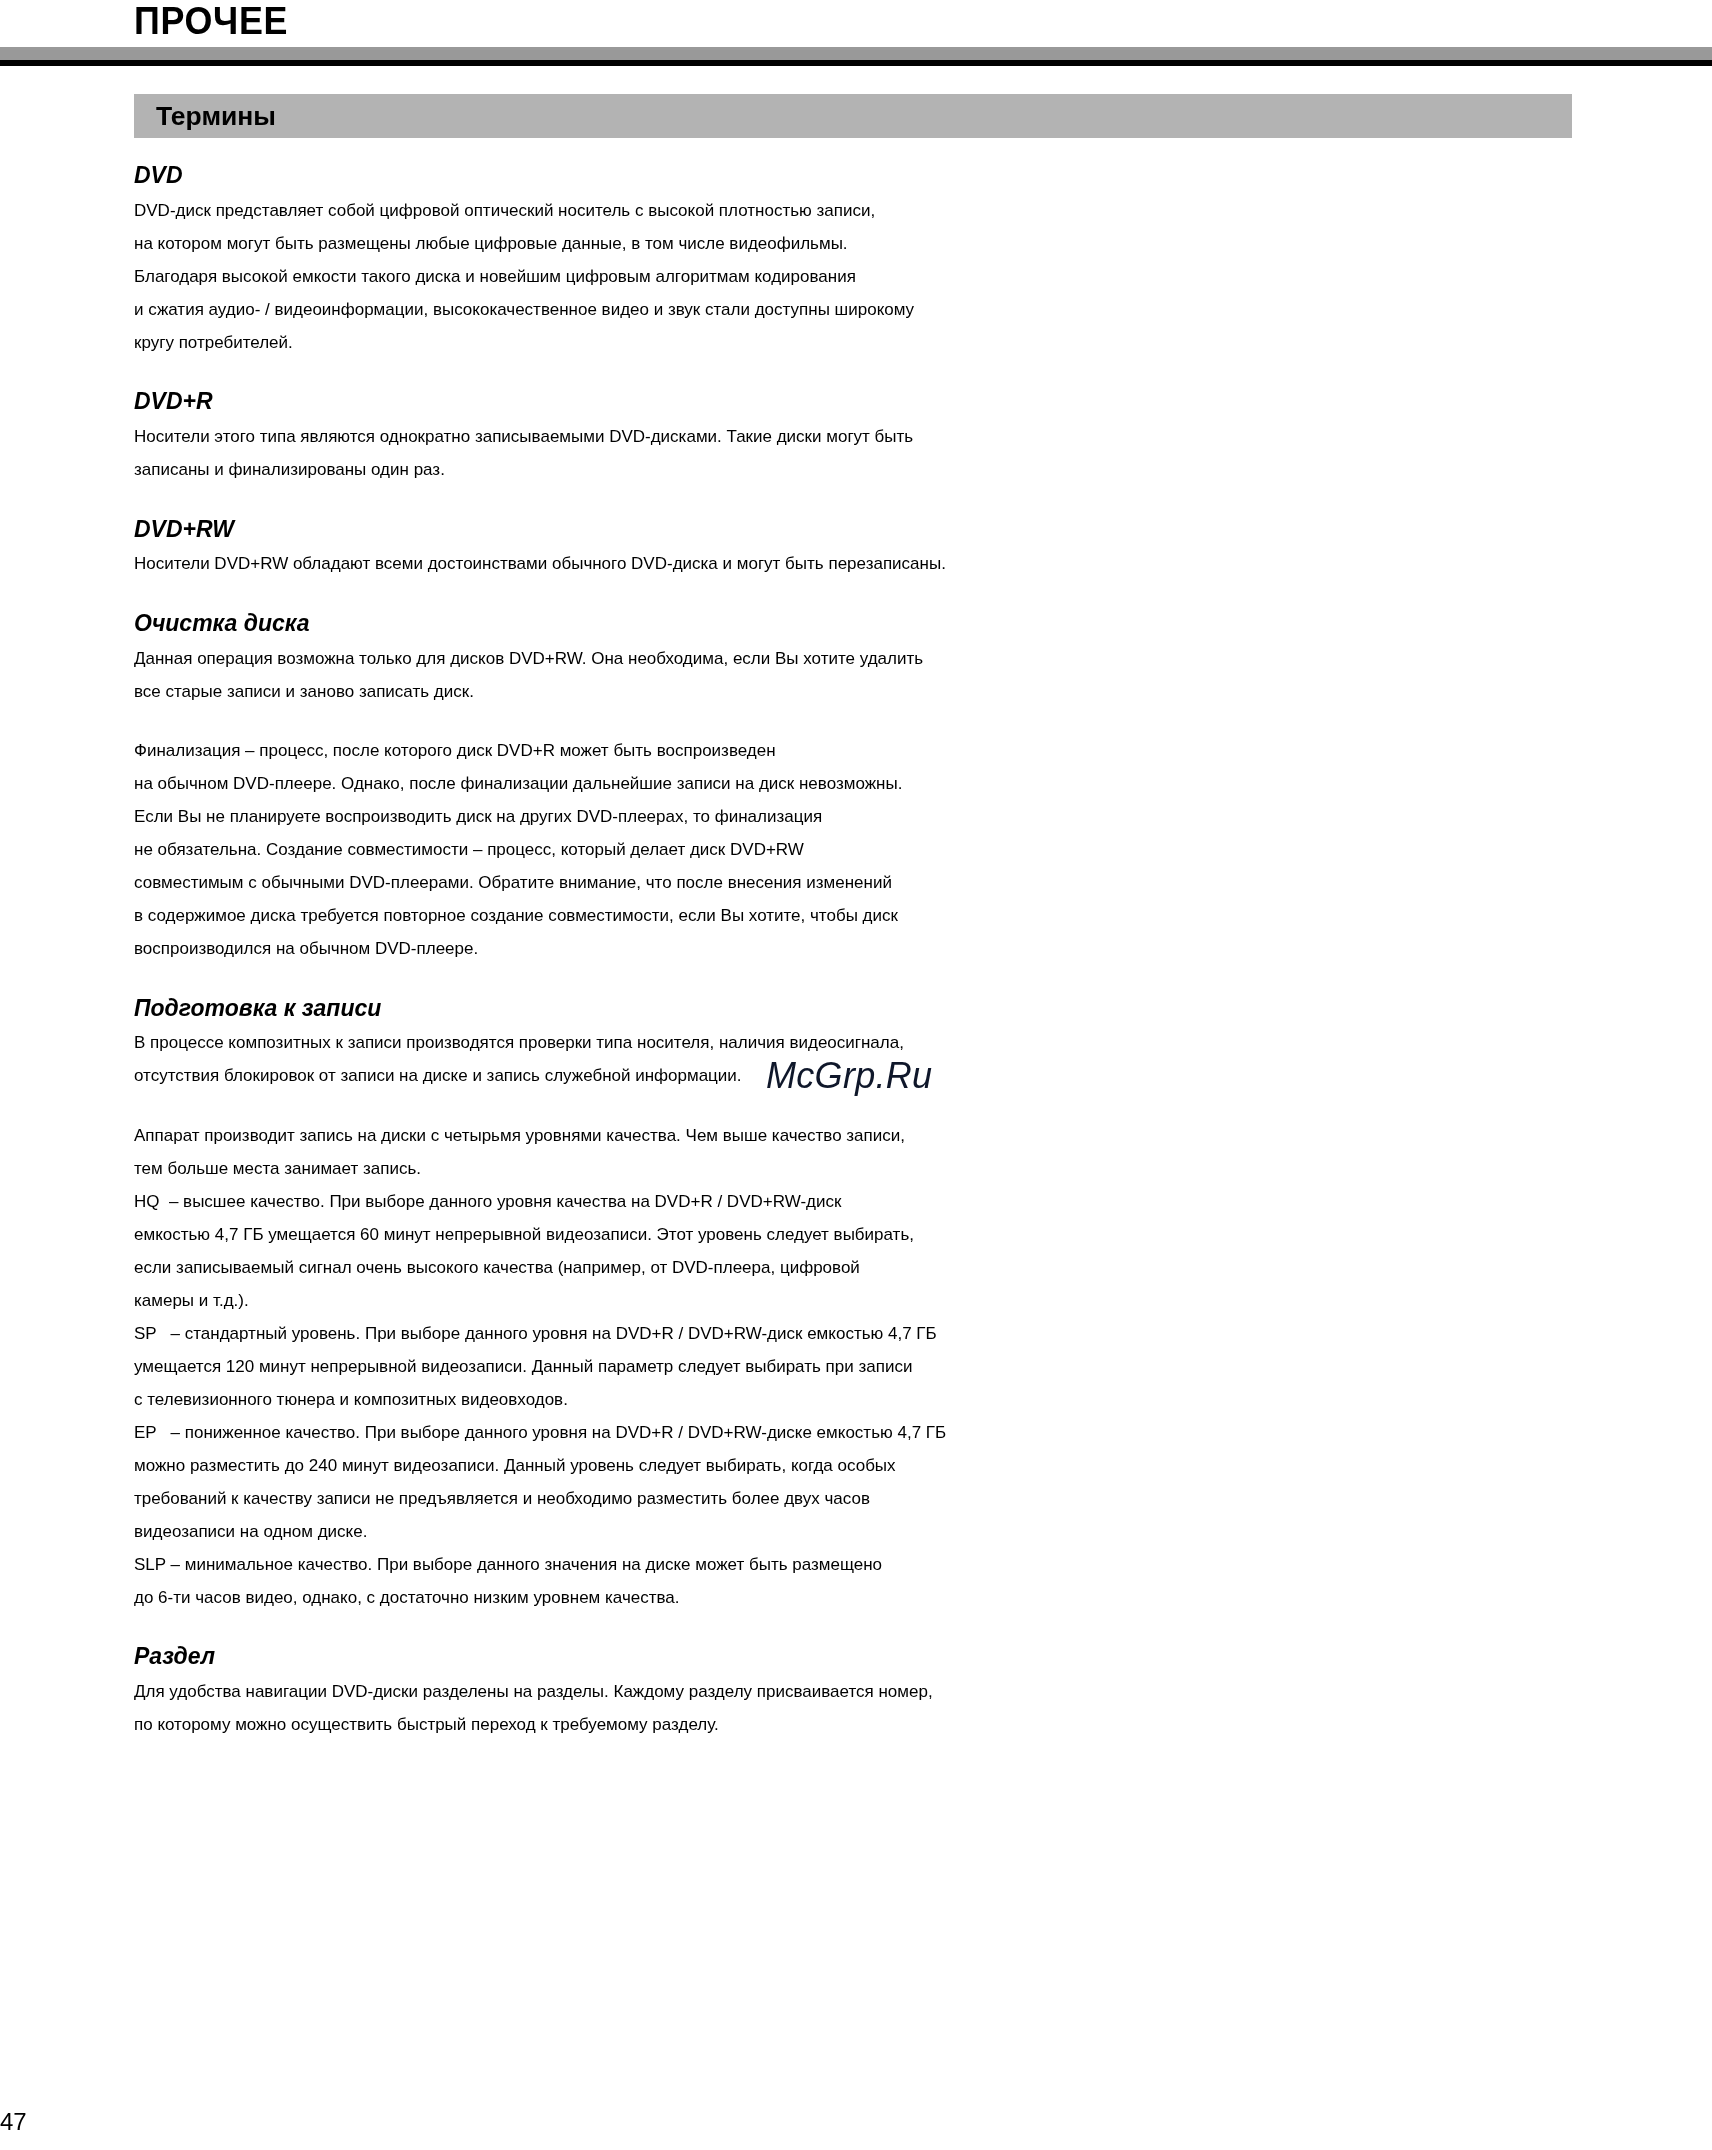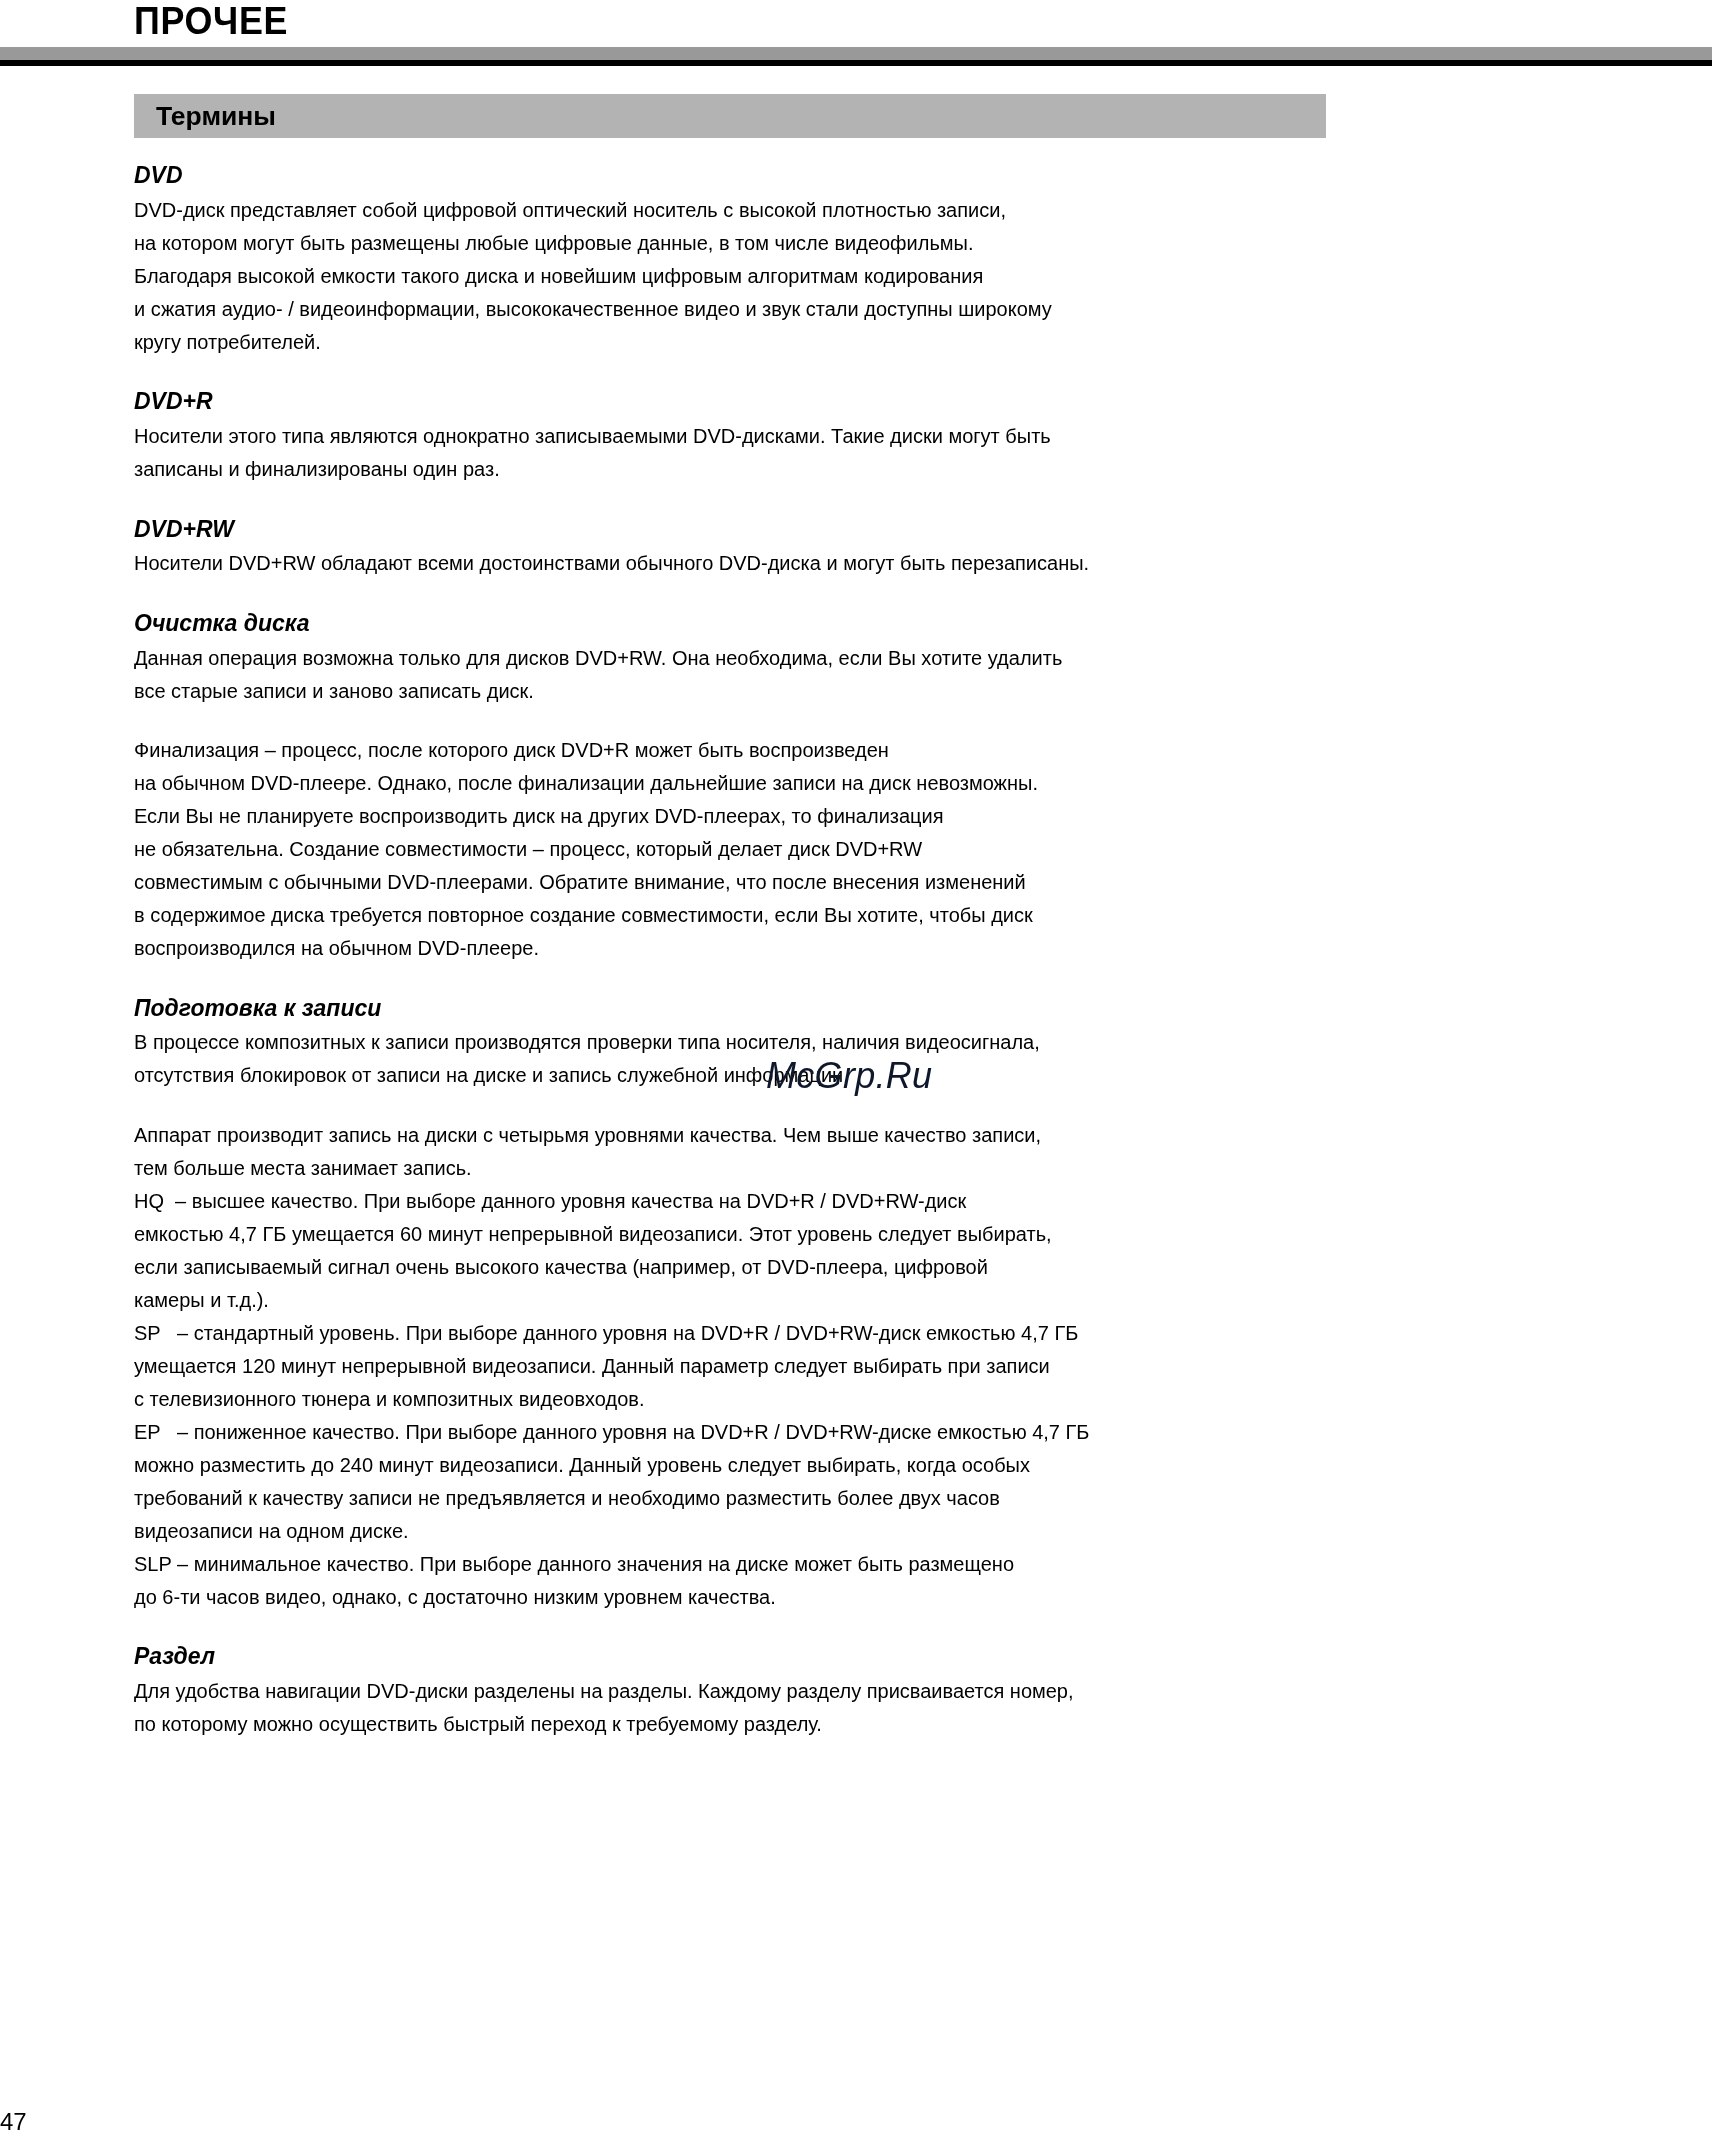--- a/index.html
+++ b/index.html
@@ -56,21 +56,21 @@
   
   .content {
     position: absolute;
     left: 134px;
     top: 94px;
     width: 1441px;
   }
 
   
   .section-band {
-    width: 1192px;
+    width: 1438px;
     height: 44px;
     background: #b3b3b3;
     position: relative;
     margin-bottom: 21px;
   }
   .section-band-label {
     position: absolute;
     left: 22px;
     top: 8.4px;
     font-size: 26.5px;
@@ -88,21 +88,21 @@
   }
   .term-title {
     font-size: 23px;
     font-weight: bold;
     font-style: italic;
     line-height: 32px;
     margin: 0 0 2.8px 0;
     white-space: nowrap;
   }
   .term-body {
-    font-size: 20px;
+    font-size: 17px;
     line-height: 33px;
     margin: 0;
     white-space: pre-wrap;
   }
 
   
   .watermark {
     position: absolute;
     left: 766px;
     top: 1055px;

